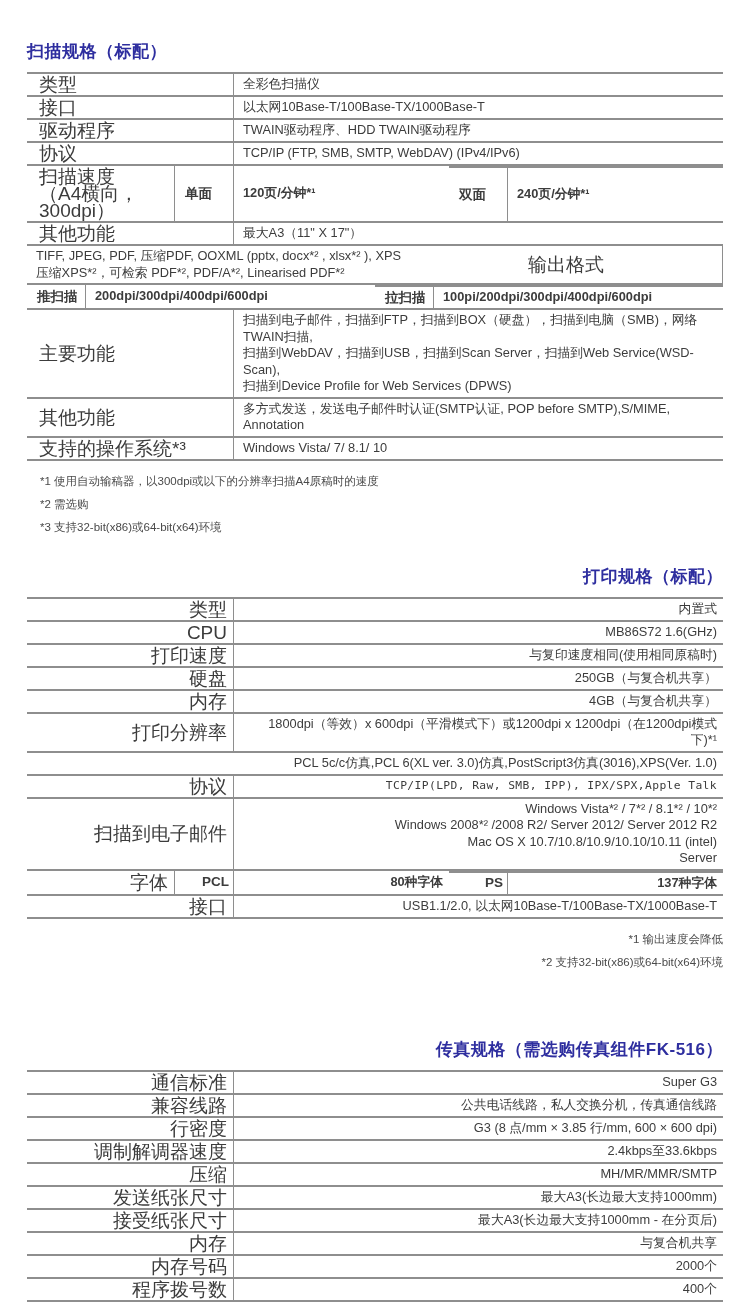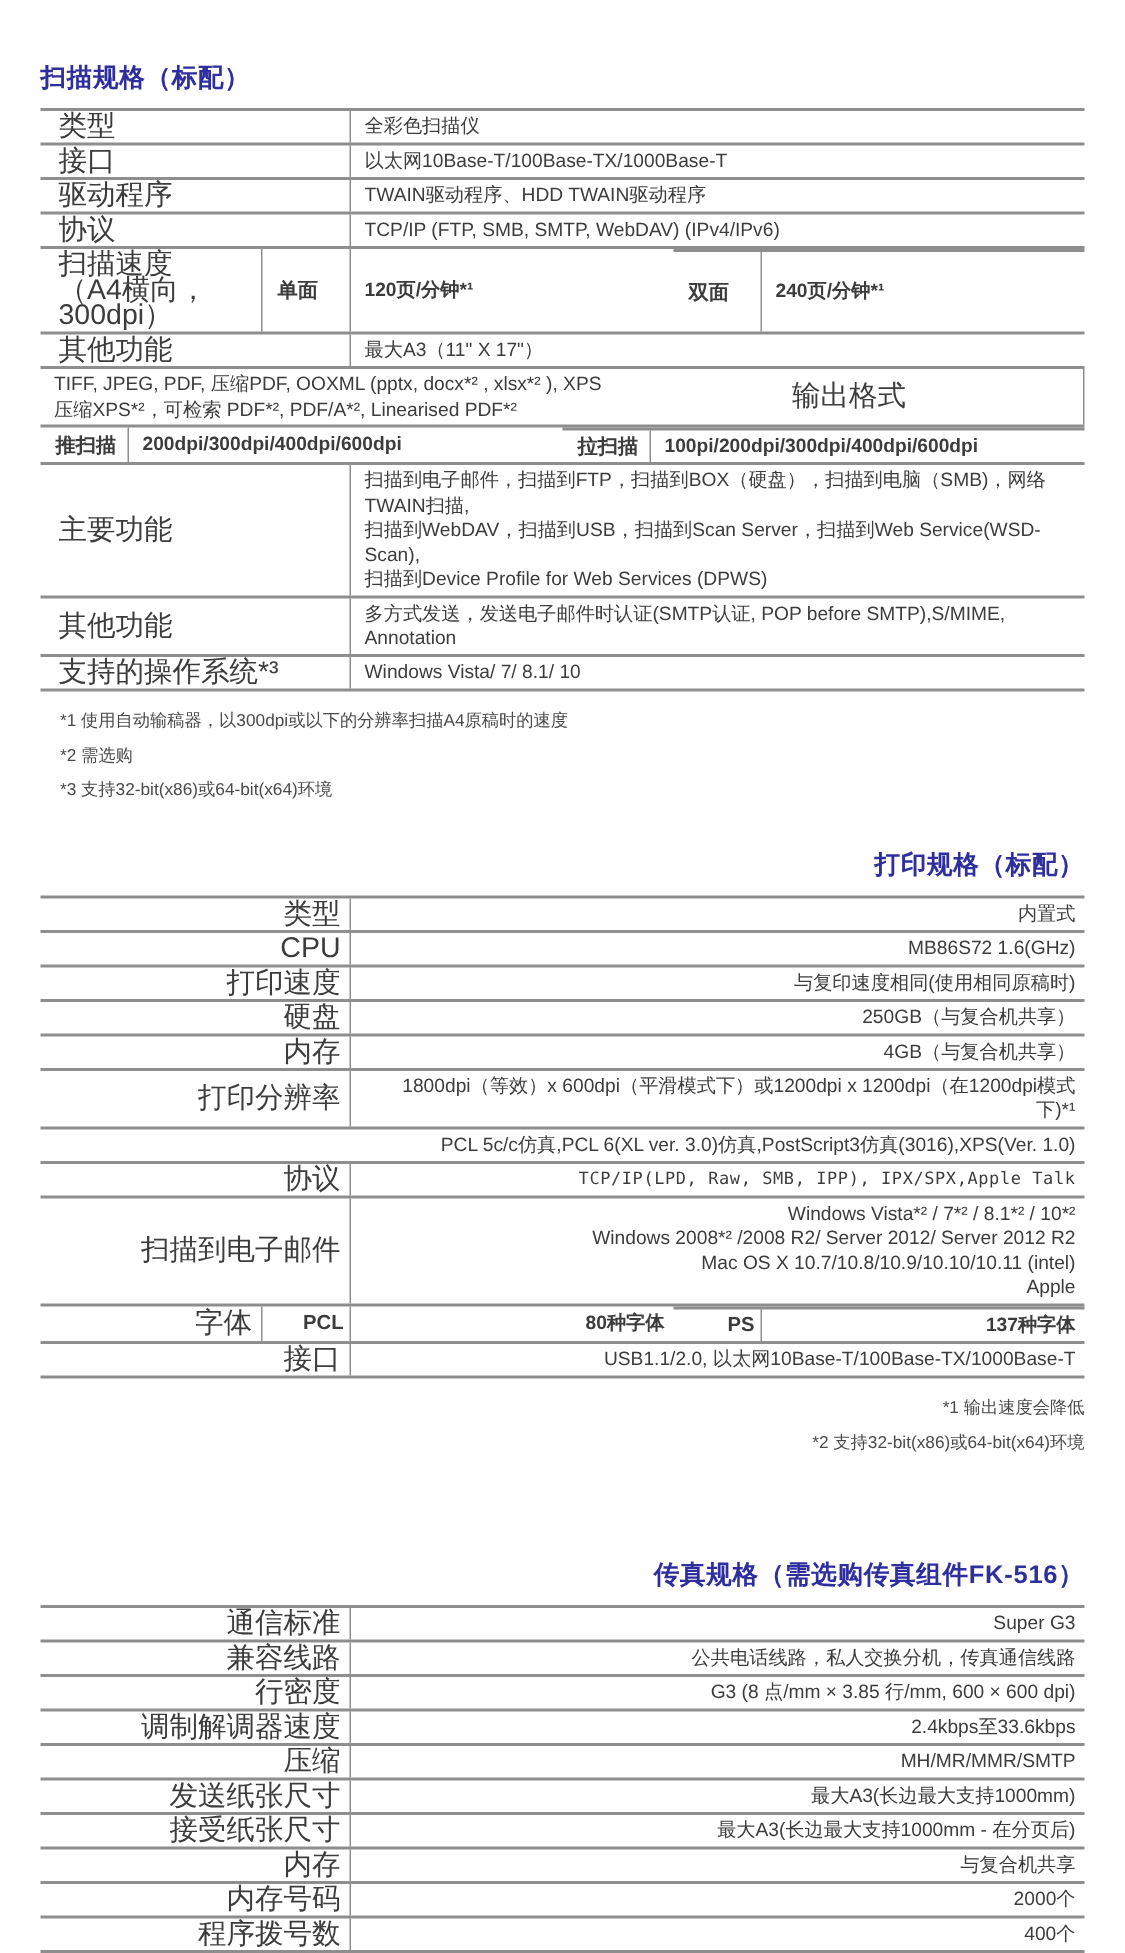--- a/index.html
+++ b/index.html
@@ -205,21 +205,21 @@
           <div class="cell value mono">
             <div class="vline">TCP/IP(LPD, Raw, SMB, IPP), IPX/SPX,Apple Talk</div>
           </div>
         </div>
         <div class="row">
           <div class="cell label">扫描到电子邮件</div>
           <div class="cell value">
             <div class="vline">Windows Vista*² / 7*² / 8.1*² / 10*²</div>
             <div class="vline">Windows 2008*² /2008 R2/ Server 2012/ Server 2012 R2</div>
             <div class="vline">Mac OS X 10.7/10.8/10.9/10.10/10.11 (intel)</div>
-            <div class="vline">Apple</div>
+            <div class="vline">Server</div>
           </div>
         </div>
         <div class="row has-sub">
           <div class="cell label">字体</div>
           <div class="subcol">
             <div class="subrow">
               <div class="cell sub">PCL</div>
               <div class="cell value">
                 <div class="vline">80种字体</div>
               </div>

